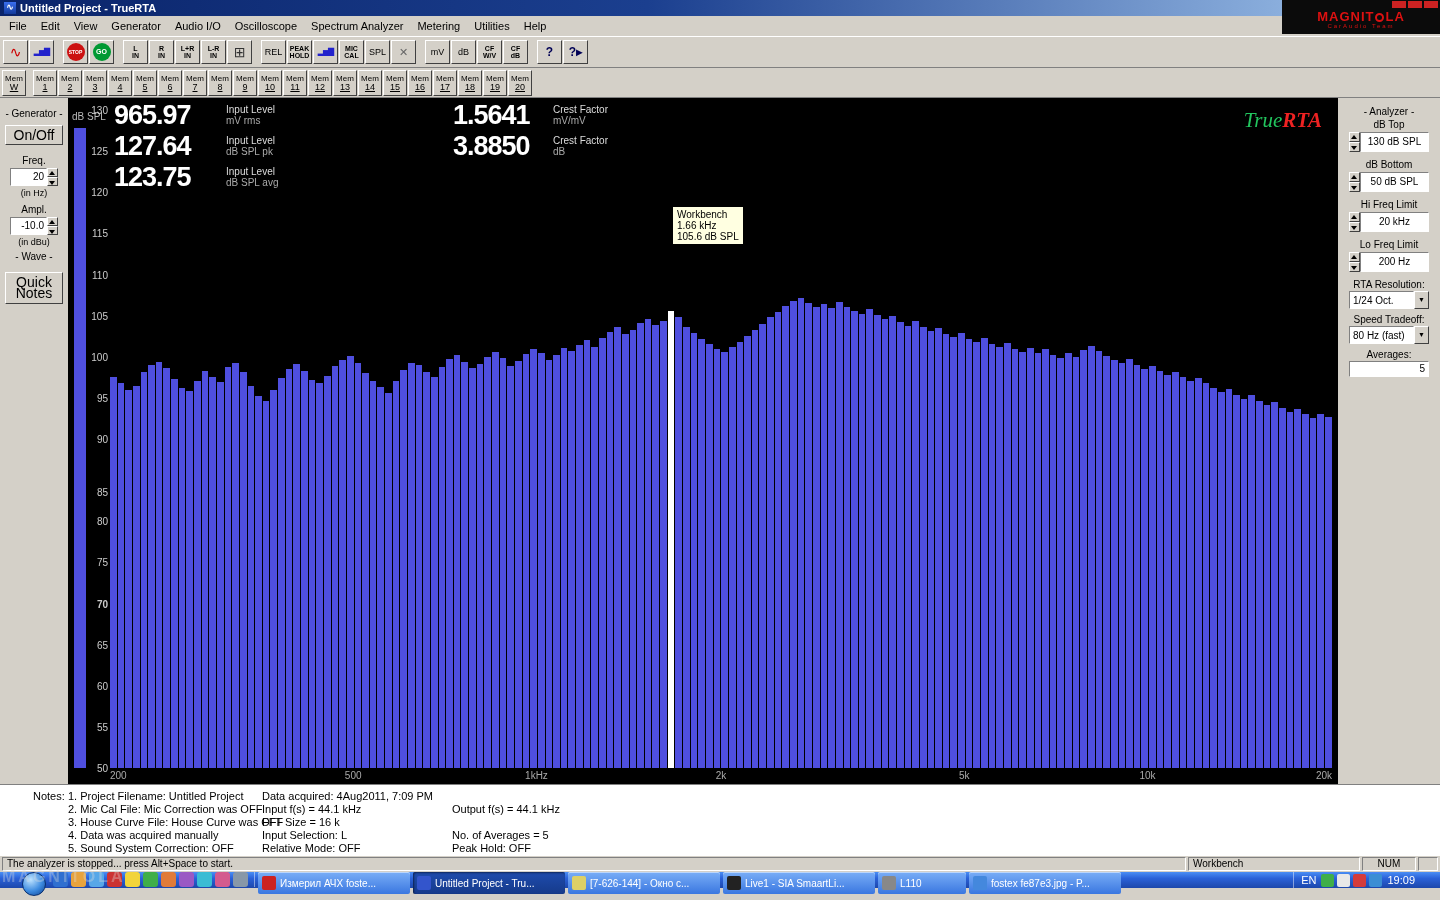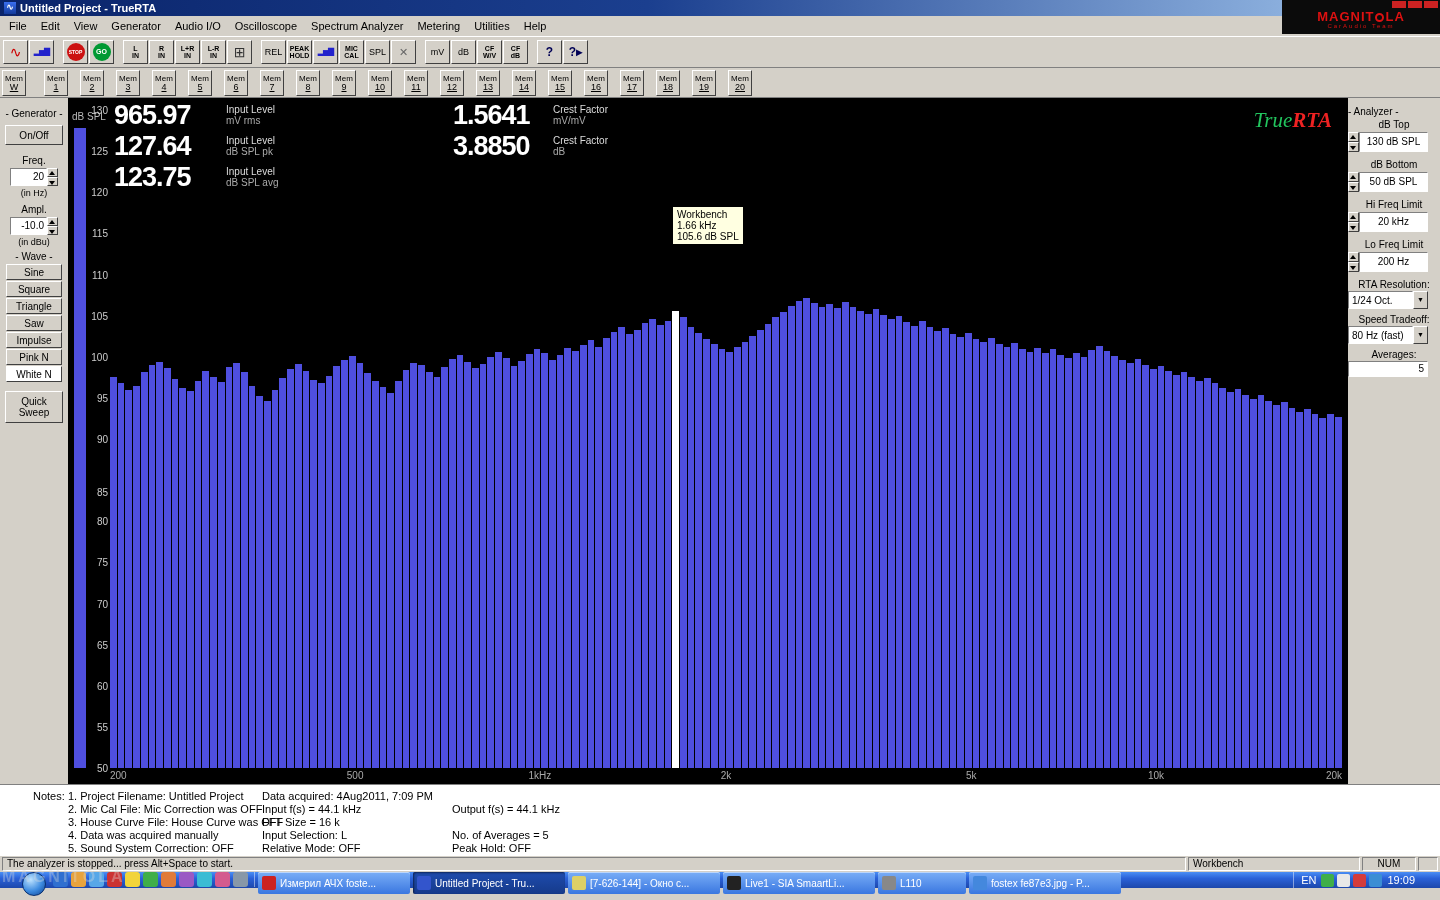--- a/index.html
+++ b/index.html
@@ -18,30 +18,30 @@
 .ic-sine .tb-line{color:#c00;font-size:14px;line-height:14px}
 .ic-bars .tb-line{color:#22c;font-size:8px;letter-spacing:-1px}
 .ic-stop .tb-line{background:#c11;color:#fff;border-radius:50%;width:18px;height:18px;font-size:5px;line-height:18px;text-align:center;font-weight:bold}
 .ic-go .tb-line{background:#093;color:#fff;border-radius:50%;width:18px;height:18px;font-size:7px;line-height:18px;text-align:center;font-weight:bold}
 .tiny2 .tb-line{font-size:7px;line-height:7px;font-weight:bold}
 .tiny1 .tb-line{font-size:9px;line-height:9px}
 .ic-grid .tb-line{font-size:14px;line-height:14px;color:#333}
 .ic-x .tb-line{font-size:11px;line-height:11px;color:#666}
 .ic-help .tb-line,.ic-help2 .tb-line{font-size:12px;line-height:12px;font-weight:bold;color:#005}
 
-#memrow{height:30px;background:#d4d0c8;display:flex;align-items:center;padding:2px;gap:12px;border-bottom:1px solid #808080}
+#memrow{height:30px;background:#d4d0c8;display:flex;align-items:center;padding:2px;gap:1px;border-bottom:1px solid #808080}
 .mem-btn{width:24px;height:26px;border:1px solid;border-color:#fff #404040 #404040 #fff;background:#d4d0c8;font-size:8px;line-height:9px;text-align:center;display:flex;flex-direction:column;align-items:center;justify-content:center}
 .mem-btn .n{text-decoration:underline;font-size:9px}
 .mem-w{margin-right:6px}
 
 #main{display:flex;height:686px}
 #genpanel{width:68px;padding-top:8px;display:flex;flex-direction:column;align-items:center;font-size:10px;flex:none}
 .panel-title{font-size:10px;margin:2px 0;position:relative;white-space:nowrap}
 .red-dot{position:absolute;right:-12px;top:1px;width:7px;height:7px;border-radius:50%;background:#e00}
-.btn{border:1px solid;border-color:#fff #404040 #404040 #fff;background:#d4d0c8;font-size:10px}
+.btn{border:1px solid;border-color:#fff #404040 #404040 #fff;background:#d4d0c8;font-size:14px}
 .onoff{width:58px;height:20px;margin:4px 0 6px}
 .fld-label{margin-top:4px}
 .spin{display:flex;margin:2px 0;width:48px;height:18px}
 .spin-val{flex:1;background:#fff;border:1px solid;border-color:#808080 #fff #fff #808080;font-size:10px;text-align:right;padding:2px 2px 0 0}
 .spin-btns,.an-spin{width:11px;display:flex;flex-direction:column}
 .sb{flex:1;border:1px solid;border-color:#fff #404040 #404040 #fff;background:#d4d0c8;position:relative}
 .sb-up:after{content:"";position:absolute;left:1px;top:2px;border:3px solid transparent;border-bottom:4px solid #000;border-top:none}
 .sb-dn:after{content:"";position:absolute;left:1px;top:3px;border:3px solid transparent;border-top:4px solid #000;border-bottom:none}
 .fld-unit{font-size:9px;margin-bottom:2px}
 #wavelist{display:flex;flex-direction:column}
@@ -65,21 +65,21 @@
 .read-row{display:flex;height:31px}
 .read-val{width:112px;color:#fff;font-size:27px;font-weight:bold;letter-spacing:-1px;line-height:26px}
 #readR .read-val{width:100px}
 .read-lbl{color:#ddd;font-size:10px;line-height:11px;padding-top:2px}
 .read-lbl .l2{color:#aaa}
 #logo{position:absolute;top:10px;right:16px;font-family:"Liberation Serif",serif;font-size:21px;font-style:italic}
 #logo .t1{color:#22c55e}
 #logo .t2{color:#e22;font-weight:bold}
 #tooltip{position:absolute;left:604px;top:108px;background:#ffffe1;border:1px solid #000;font-size:10px;line-height:11px;padding:2px 4px;color:#000;white-space:nowrap}
 
-#anpanel{width:92px;padding-top:6px;display:flex;flex-direction:column;font-size:10px;flex:none}
+#anpanel{width:102px;padding-top:6px;display:flex;flex-direction:column;align-items:center;font-size:10px;flex:none}
 .an-field{margin-bottom:5px;text-align:center}
 .an-label{margin-bottom:1px;white-space:nowrap}
 .an-ctl{display:flex;width:80px;height:20px}
 .an-box{flex:1;background:#fff;border:1px solid;border-color:#808080 #fff #fff #808080;font-size:10px;text-align:center;padding-top:3px;white-space:nowrap;overflow:hidden}
 .an-ctl.drop .an-box{text-align:left;padding-left:3px;height:18px}
 .an-ctl.drop{height:18px}
 .dd-btn{width:15px;background:#d4d0c8;border:1px solid;border-color:#fff #404040 #404040 #fff;font-size:7px;text-align:center;line-height:16px;color:#000}
 .an-ctl.input{height:16px}
 .an-ctl.input .an-box{text-align:right;padding:1px 3px 0 0}
 
@@ -322,31 +322,22 @@
       <div class="fld-label">Ampl.</div>
       <div class="spin">
         <div class="spin-val">-10.0</div>
         <div class="spin-btns">
             <div class="sb sb-up"></div>
             <div class="sb sb-dn"></div>
           </div>
       </div>
       <div class="fld-unit">(in dBu)</div>
       <div class="panel-title">- Wave -</div>
-      <div id="wavelist">
-          <button class="btn wave-btn">Sine</button>
-          <button class="btn wave-btn">Square</button>
-          <button class="btn wave-btn">Triangle</button>
-          <button class="btn wave-btn">Saw</button>
-          <button class="btn wave-btn">Impulse</button>
-          <button class="btn wave-btn">Pink N</button>
-          <button class="btn wave-btn active">White N</button>
-        </div>
       <button class="btn qsweep">
-        <span>Quick</span><br><span>Sweep</span>
+        <span>Quick</span><br><span>Notes</span>
       </button>
     </div>
 
     <div id="plot">
       <div id="dbspl">dB SPL</div>
       <div id="meter"></div>
       <div id="bars">
           <div class="bar" style="height: 59.375%;"></div>
           <div class="bar" style="height: 58.5%;"></div>
           <div class="bar" style="height: 57.375%;"></div>
@@ -567,21 +558,21 @@
         <div class="ytick" style="top: 89.25px;">120</div>
         <div class="ytick" style="top: 130.375px;">115</div>
         <div class="ytick" style="top: 171.5px;">110</div>
         <div class="ytick" style="top: 212.625px;">105</div>
         <div class="ytick" style="top: 253.75px;">100</div>
         <div class="ytick" style="top: 294.875px;">95</div>
         <div class="ytick" style="top: 336px;">90</div>
         <div class="ytick" style="top: 377.125px; margin-top: 12px;">85</div>
         <div class="ytick" style="top: 418.25px;">80</div>
         <div class="ytick" style="top: 459.375px;">75</div>
-        <div class="ytick" style="top: 500.5px;">70</div>
+        <div class="ytick" style="top: 500.5px; font-weight: bold;">70</div>
         <div class="ytick" style="top: 541.625px;">65</div>
         <div class="ytick" style="top: 582.75px;">60</div>
         <div class="ytick" style="top: 623.875px;">55</div>
         <div class="ytick" style="top: 665px;">50</div>
       </div>
 
     <div id="anpanel">
       <div class="panel-title">- Analyzer -</div>
     <div class="an-field">
           <div class="an-label">dB Top</div>

